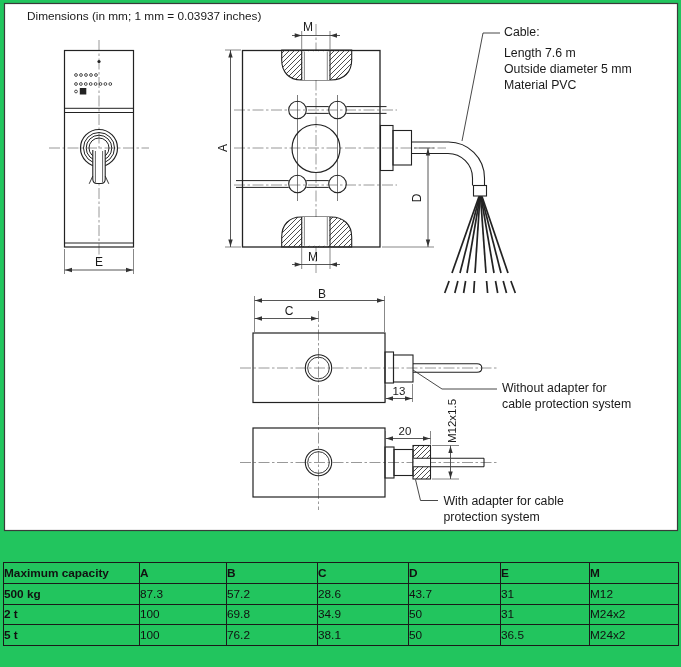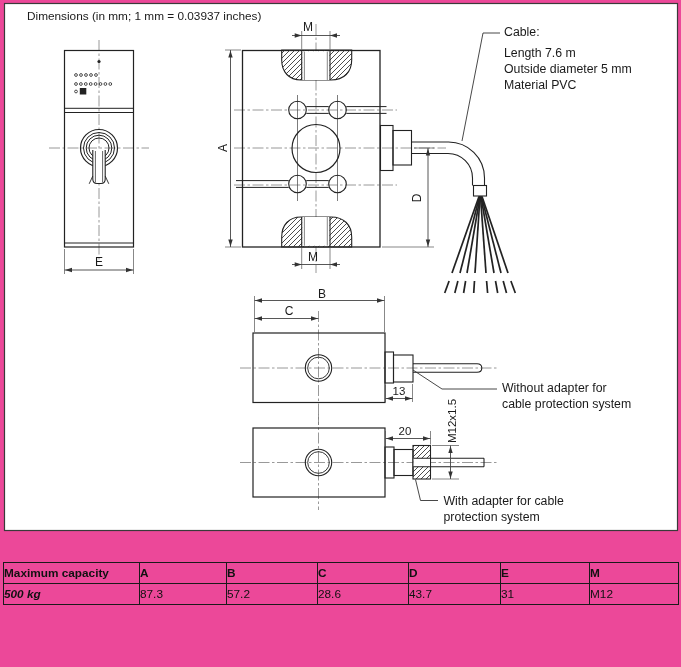--- a/index.html
+++ b/index.html
@@ -1,22 +1,22 @@
 <!DOCTYPE html>
 <html><head>
 <meta charset="utf-8">
 <style>
   html,body{margin:0;padding:0;background:#fff;}
-  .stage{position:relative;width:681px;height:667px;background:#ec4899;font-family:"Liberation Sans",sans-serif;overflow:hidden;}
+  .stage{position:relative;width:681px;height:667px;background:#22c55e;font-family:"Liberation Sans",sans-serif;overflow:hidden;}
   svg text{font-family:"Liberation Sans",sans-serif;fill:#1a1a1a;}
   .dimtable{position:absolute;left:3px;top:562px;width:675px;border-collapse:collapse;table-layout:fixed;}
   .dimtable td,.dimtable th{border:1px solid #1a1a1a;height:19.8px;text-align:left;vertical-align:middle;
     font-size:11.8px;color:#111;padding:0;white-space:nowrap;}
   .dimtable th{font-weight:bold;}
-  .dimtable td.cap{font-weight:bold;font-style:italic;}
+  .dimtable td.cap{font-weight:bold;}
   .dimtable{border:1.5px solid #1a1a1a;}
 </style>
 </head>
 <body>
 
 <div class="stage">
 
 <svg width="681" height="532" viewBox="0 0 681 532">
   <defs>
     <pattern id="hatch" patternUnits="userSpaceOnUse" width="5" height="5">
@@ -281,16 +281,34 @@
   </tr>
   <tr>
     <td class="cap">500 kg</td>
     <td>87.3</td>
     <td>57.2</td>
     <td>28.6</td>
     <td>43.7</td>
     <td>31</td>
     <td>M12</td>
   </tr>
+  <tr>
+    <td class="cap">2 t</td>
+    <td>100</td>
+    <td>69.8</td>
+    <td>34.9</td>
+    <td>50</td>
+    <td>31</td>
+    <td>M24x2</td>
+  </tr>
+  <tr>
+    <td class="cap">5 t</td>
+    <td>100</td>
+    <td>76.2</td>
+    <td>38.1</td>
+    <td>50</td>
+    <td>36.5</td>
+    <td>M24x2</td>
+  </tr>
 </tbody>
     </table>
 
 </div>
 
 </body></html>

